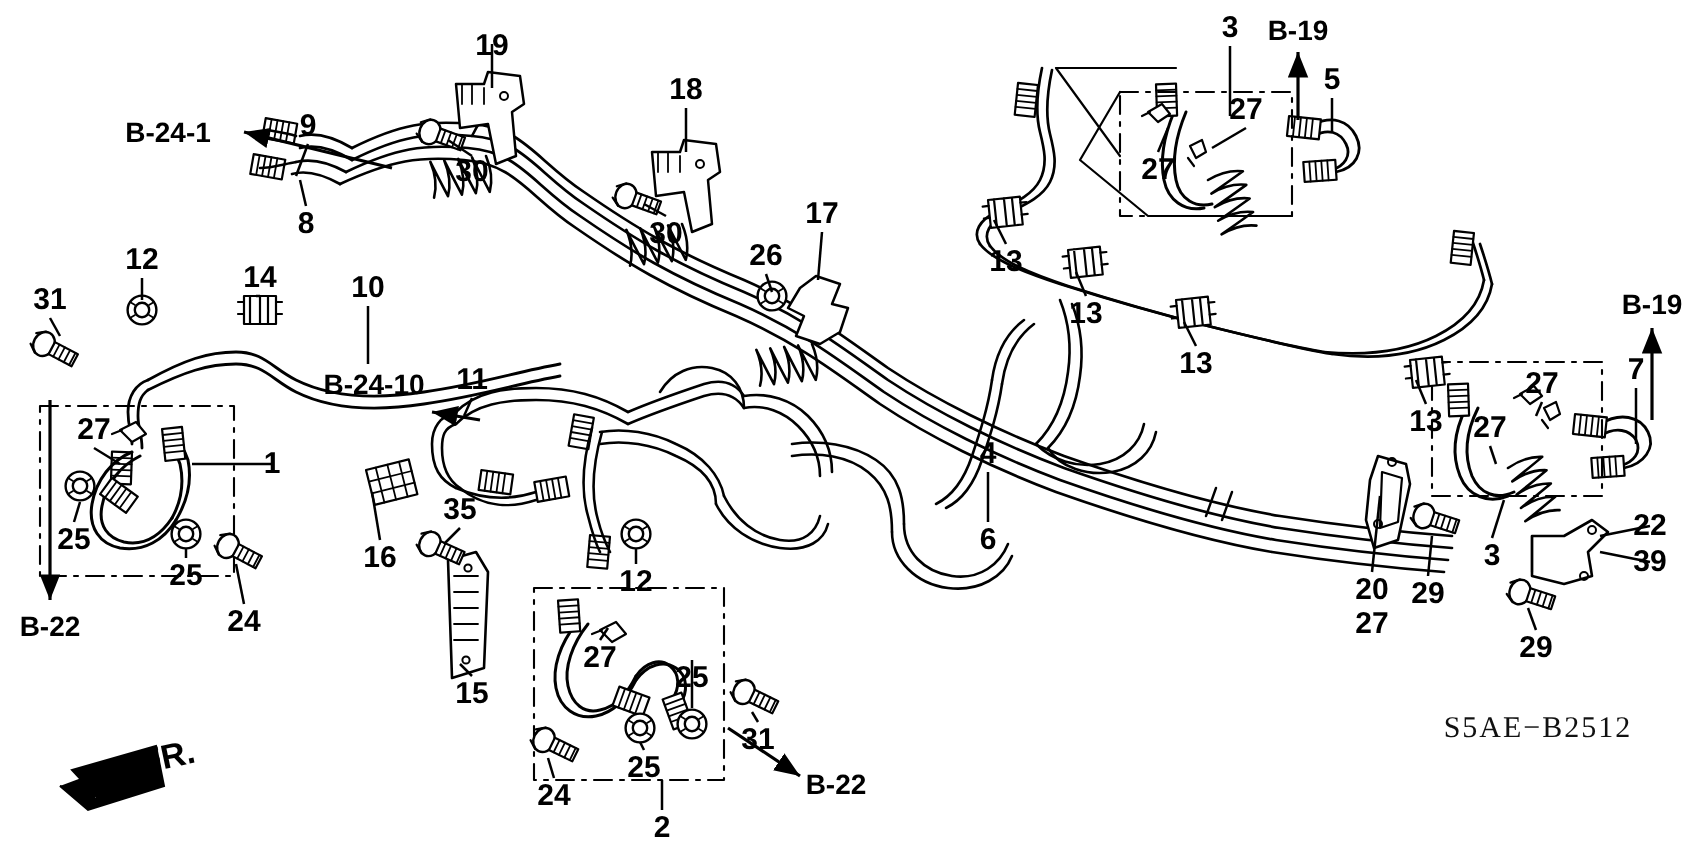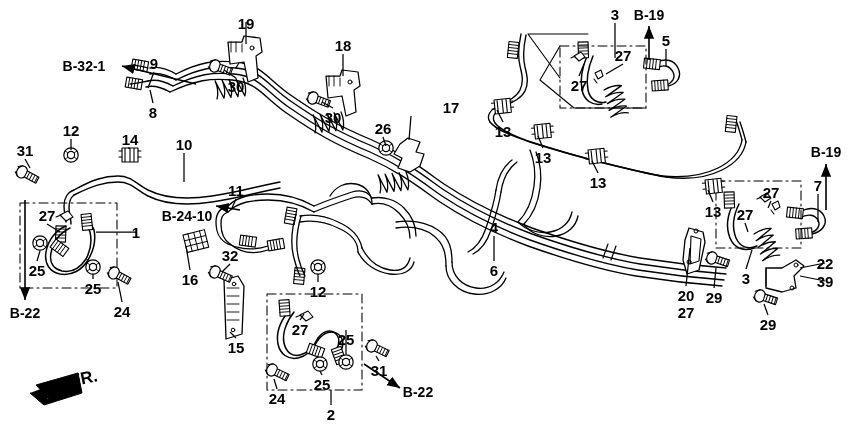--- a/index.html
+++ b/index.html
@@ -493,46 +493,46 @@
     </g>
   </svg>
 
   <div id="labels">
       <div class="cal num" style="left: 246px; top: 23px;">19</div>
       <div class="cal num" style="left: 343px; top: 45px;">18</div>
       <div class="cal num" style="left: 615px; top: 14px;">3</div>
       <div class="cal ref" style="left: 649px; top: 15px;">B-19</div>
       <div class="cal num" style="left: 666px; top: 40px;">5</div>
       <div class="cal num" style="left: 154px; top: 63px;">9</div>
-      <div class="cal ref" style="left: 84px; top: 66px;">B-32-1</div>
+      <div class="cal ref" style="left: 84px; top: 66px;">B-24-1</div>
       <div class="cal num" style="left: 623px; top: 55px;">27</div>
       <div class="cal num" style="left: 579px; top: 85px;">27</div>
       <div class="cal num" style="left: 236px; top: 86px;">30</div>
       <div class="cal num" style="left: 153px; top: 112px;">8</div>
       <div class="cal num" style="left: 333px; top: 117px;">30</div>
-      <div class="cal num" style="left: 411px; top: 107px; margin-left: 40px;">17</div>
+      <div class="cal num" style="left: 411px; top: 107px;">17</div>
       <div class="cal num" style="left: 503px; top: 131px;">13</div>
       <div class="cal num" style="left: 383px; top: 128px;">26</div>
       <div class="cal num" style="left: 71px; top: 130px;">12</div>
       <div class="cal num" style="left: 130px; top: 139px;">14</div>
       <div class="cal num" style="left: 184px; top: 144px;">10</div>
       <div class="cal num" style="left: 543px; top: 157px;">13</div>
       <div class="cal ref" style="left: 826px; top: 152px;">B-19</div>
       <div class="cal num" style="left: 25px; top: 150px;">31</div>
       <div class="cal num" style="left: 598px; top: 182px;">13</div>
       <div class="cal num" style="left: 236px; top: 190px;">11</div>
-      <div class="cal ref" style="left: 187px; top: 216px;">B-24-10</div>
+      <div class="cal ref" style="left: 187px; top: 192px;">B-24-10</div>
       <div class="cal num" style="left: 47px; top: 215px;">27</div>
       <div class="cal num" style="left: 771px; top: 192px;">27</div>
       <div class="cal num" style="left: 818px; top: 185px;">7</div>
       <div class="cal num" style="left: 713px; top: 211px;">13</div>
       <div class="cal num" style="left: 745px; top: 214px;">27</div>
       <div class="cal num" style="left: 136px; top: 232px;">1</div>
       <div class="cal num" style="left: 190px; top: 279px;">16</div>
-      <div class="cal num" style="left: 230px; top: 255px;">32</div>
+      <div class="cal num" style="left: 230px; top: 255px;">35</div>
       <div class="cal num" style="left: 318px; top: 291px;">12</div>
       <div class="cal num" style="left: 494px; top: 227px;">4</div>
       <div class="cal num" style="left: 494px; top: 270px;">6</div>
       <div class="cal num" style="left: 825px; top: 263px; text-align: right;">22</div>
       <div class="cal num" style="left: 825px; top: 281px;">39</div>
       <div class="cal num" style="left: 37px; top: 270px;">25</div>
       <div class="cal num" style="left: 93px; top: 288px;">25</div>
       <div class="cal num" style="left: 746px; top: 278px;">3</div>
       <div class="cal num" style="left: 686px; top: 295px;">20</div>
       <div class="cal num" style="left: 686px; top: 312px;">27</div>
@@ -545,14 +545,15 @@
       <div class="cal num" style="left: 346px; top: 339px;">25</div>
       <div class="cal num" style="left: 379px; top: 370px;">31</div>
       <div class="cal num" style="left: 322px; top: 384px;">25</div>
       <div class="cal num" style="left: 277px; top: 398px;">24</div>
       <div class="cal num" style="left: 331px; top: 414px;">2</div>
       <div class="cal ref" style="left: 418px; top: 392px;">B-22</div>
     </div>
 
   <div class="frtxt" style="left:84px;top:379px;">FR.</div>
 
+  <div class="code" style="left:769px;top:365px;">S5AE−B2512</div>
 
 </div>
 
 </body></html>

